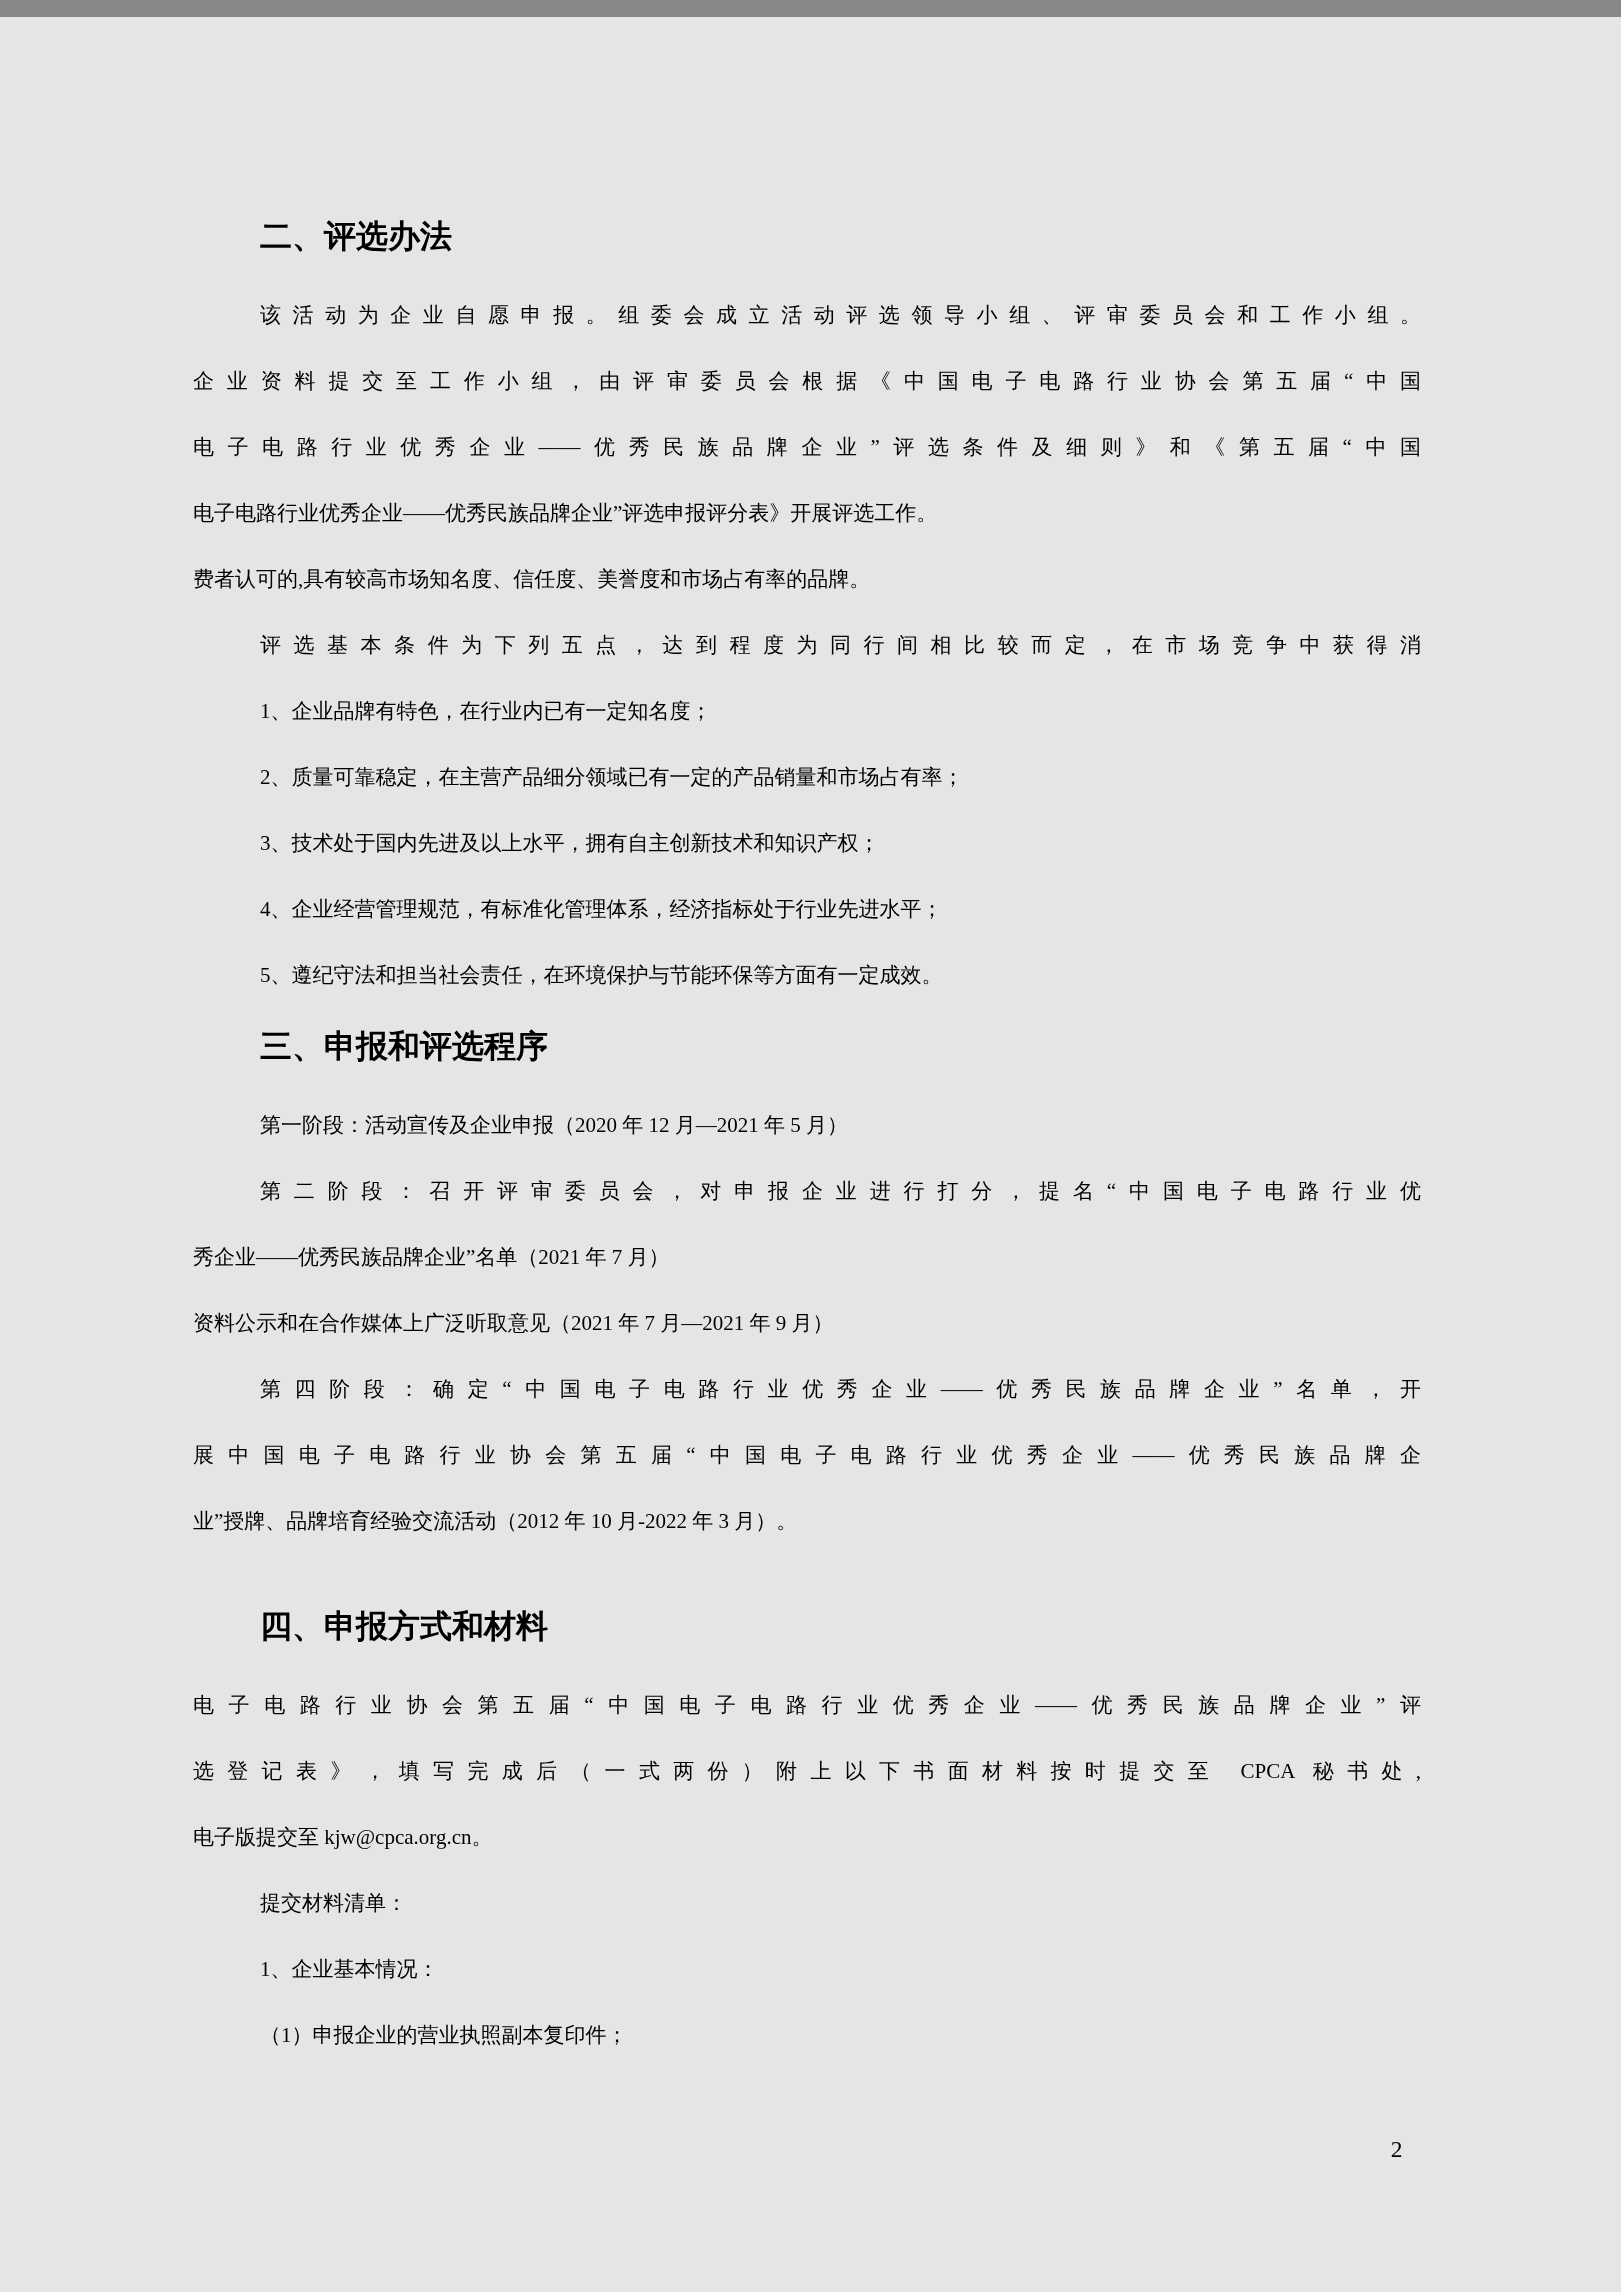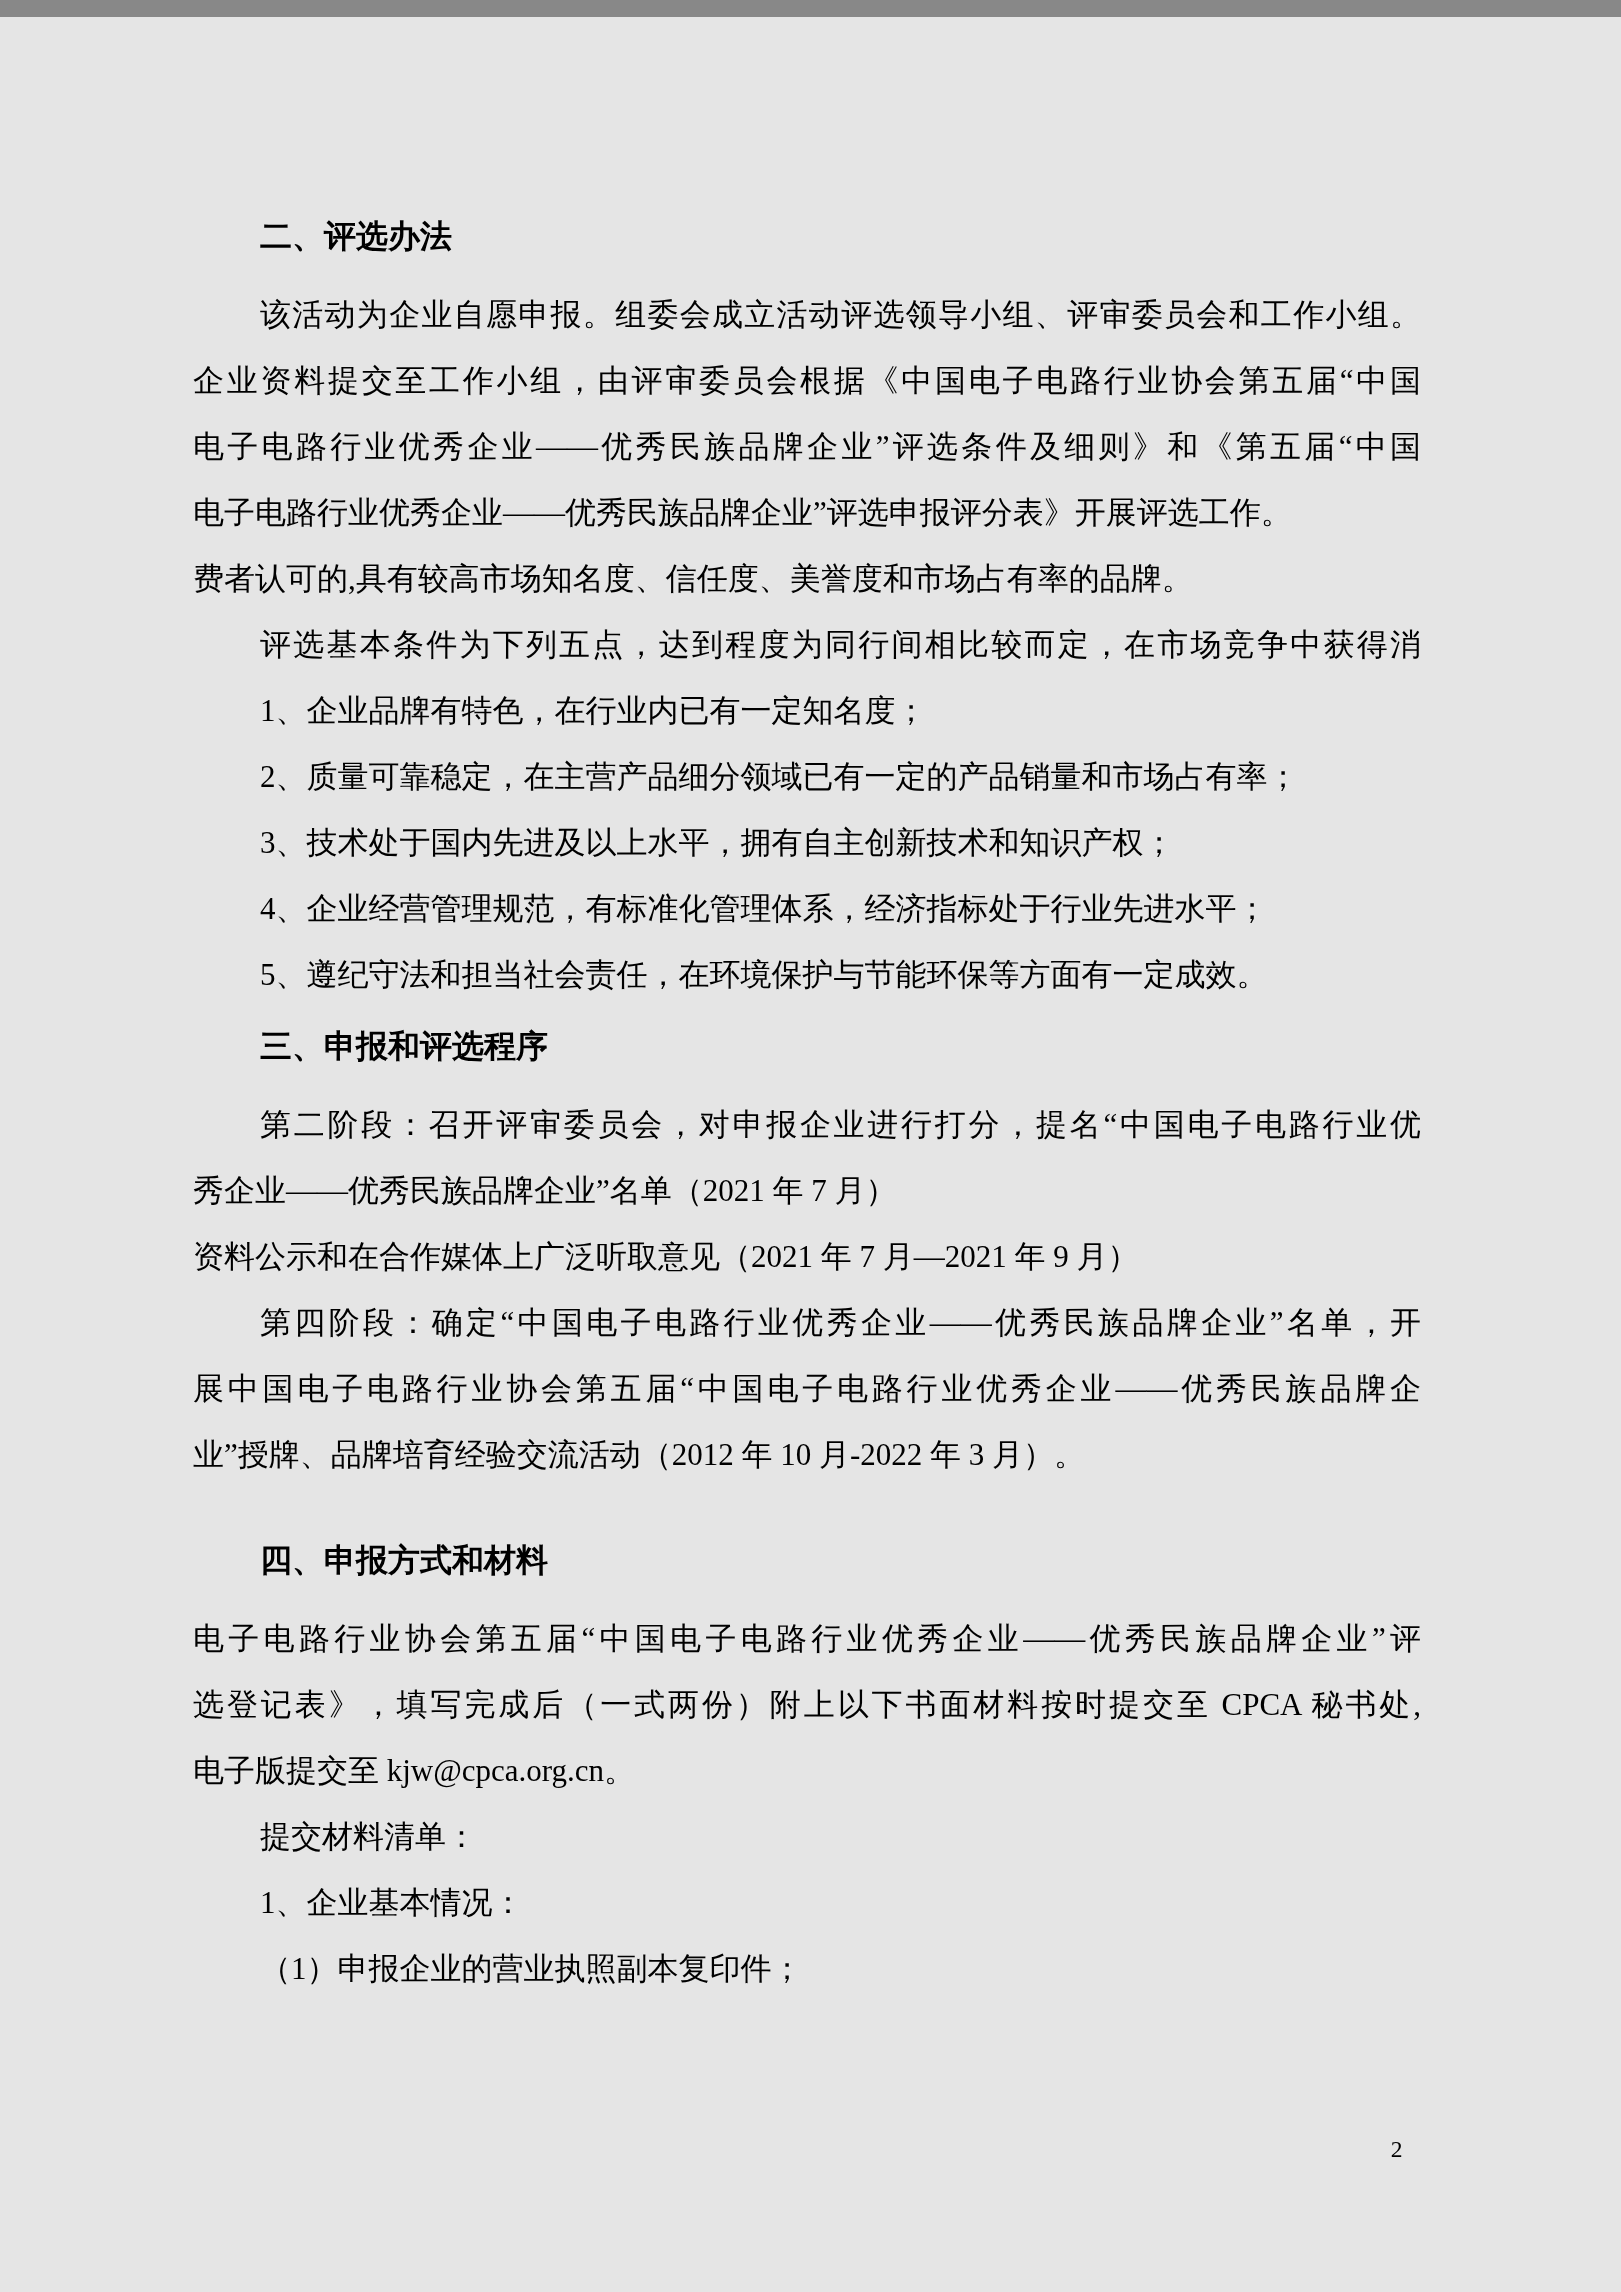--- a/index.html
+++ b/index.html
@@ -12,21 +12,21 @@
     font-family:"Liberation Serif","DejaVu Serif",serif;
     color:#000;
   }
   .content{
     position:absolute;
     left:193px;
     top:180px;
     width:1228px;
   }
   .line{
-    font-size:31px;
+    font-size:21px;
     line-height:66px;
     min-height:66px;
     text-align:left;
     overflow:hidden;
   }
   .line.nowrap{white-space:nowrap;}
   .line.justify{
     text-align:justify;
     text-align-last:justify;
     text-justify:inter-character;
@@ -61,20 +61,21 @@
       <div class="line justify">电子电路行业优秀企业——优秀民族品牌企业”评选条件及细则》和《第五届“中国</div>
       <div class="line nowrap">电子电路行业优秀企业——优秀民族品牌企业”评选申报评分表》开展评选工作。</div>
       <div class="line nowrap">费者认可的,具有较高市场知名度、信任度、美誉度和市场占有率的品牌。</div>
       <div class="line indent justify">评选基本条件为下列五点，达到程度为同行间相比较而定，在市场竞争中获得消</div>
       <div class="line indent nowrap">1、企业品牌有特色，在行业内已有一定知名度；</div>
       <div class="line indent nowrap">2、质量可靠稳定，在主营产品细分领域已有一定的产品销量和市场占有率；</div>
       <div class="line indent nowrap">3、技术处于国内先进及以上水平，拥有自主创新技术和知识产权；</div>
       <div class="line indent nowrap">4、企业经营管理规范，有标准化管理体系，经济指标处于行业先进水平；</div>
       <div class="line indent nowrap">5、遵纪守法和担当社会责任，在环境保护与节能环保等方面有一定成效。</div>
       <div class="line heading indent nowrap">三、申报和评选程序</div>
+      <div class="line indent nowrap">第一阶段：活动宣传及企业申报（2020 年 12 月—2021 年 5 月）</div>
       <div class="line indent justify">第二阶段：召开评审委员会，对申报企业进行打分，提名“中国电子电路行业优</div>
       <div class="line nowrap">秀企业——优秀民族品牌企业”名单（2021 年 7 月）</div>
       <div class="line nowrap">资料公示和在合作媒体上广泛听取意见（2021 年 7 月—2021 年 9 月）</div>
       <div class="line indent justify">第四阶段：确定“中国电子电路行业优秀企业——优秀民族品牌企业”名单，开</div>
       <div class="line justify">展中国电子电路行业协会第五届“中国电子电路行业优秀企业——优秀民族品牌企</div>
       <div class="line nowrap">业”授牌、品牌培育经验交流活动（2012 年 10 月-2022 年 3 月）。</div>
       <div class="line heading indent nowrap gap-lg">四、申报方式和材料</div>
       <div class="line justify">电子电路行业协会第五届“中国电子电路行业优秀企业——优秀民族品牌企业”评</div>
       <div class="line justify">选登记表》，填写完成后（一式两份）附上以下书面材料按时提交至 CPCA 秘书处,</div>
       <div class="line nowrap">电子版提交至 kjw@cpca.org.cn。</div>

